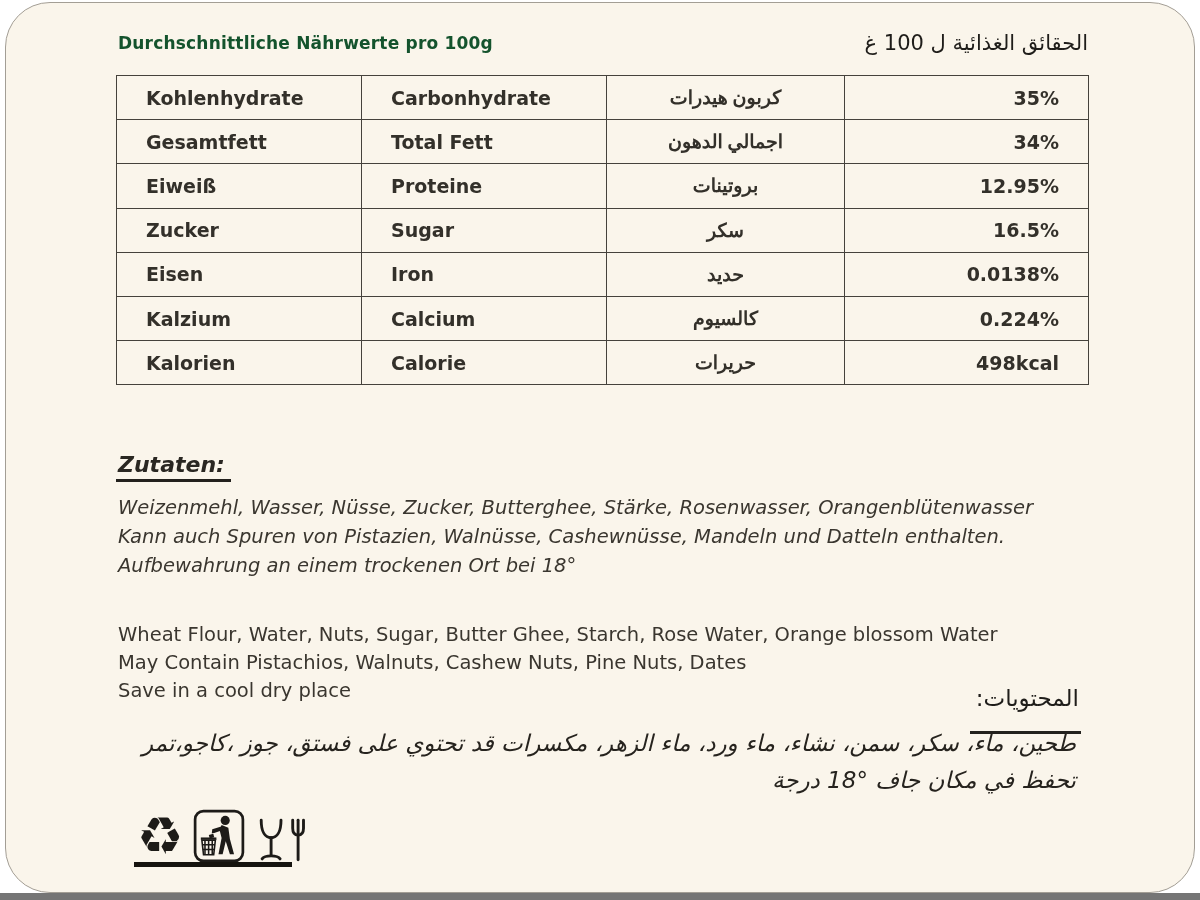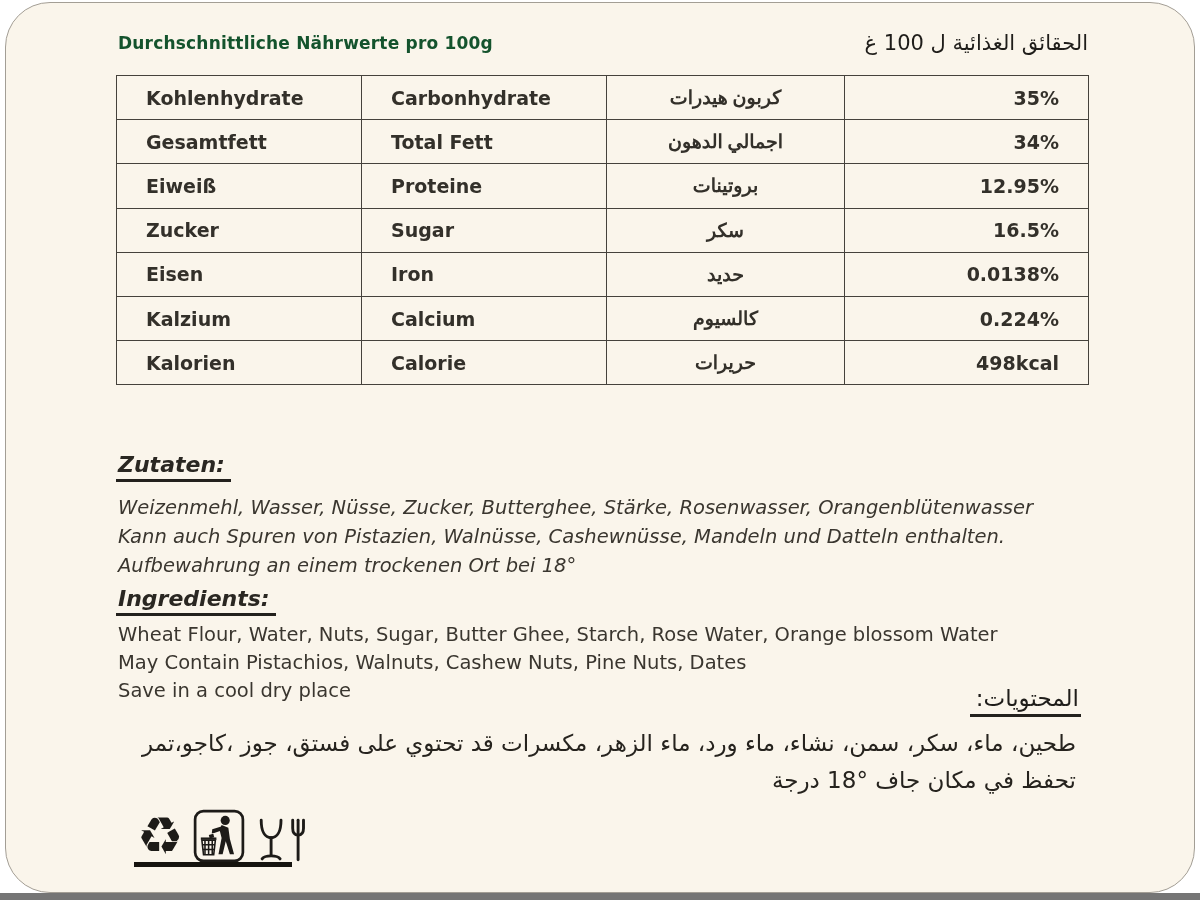--- a/index.html
+++ b/index.html
@@ -23,29 +23,29 @@
                 border-collapse:collapse; table-layout:fixed; }
   table.nutri td { border:1px solid #45423c; height:44.2px; padding:0 29px;
                    font-size:19px; font-weight:600; color:#33302a; vertical-align:middle; }
   td.c-ar  { text-align:center; font-weight:400; font-size:19.5px; direction:rtl;font-family:Liberation Serif, serif; }
   td.c-val { text-align:right; }
 
   
   .sec-h { position:absolute; font-size:22px; font-weight:700; font-style:italic;
            color:#2a2722; border-bottom:3px solid #23211d; padding:0 6px 2px 2px; }
   .sec-h-ar { position:absolute; font-size:23px; color:#1f1d1a; direction:rtl;
-              border-bottom:3px solid #23211d; padding:0 2px 3px 6px; }
+              border-bottom:3px solid #23211d; padding:0 2px 20px 6px; }
 
   
   .para { position:absolute; color:#3a362f; }
   .para div { white-space:nowrap; }
   .de-para { left:112px; top:490px; font-size:19.5px; line-height:29px;font-style:italic; }
   .en-para { left:112px; top:618px; font-size:19.5px; line-height:28px; }
   .ar-para { left:80px; right:118px; top:722px; text-align:right; direction:rtl;
-             font-size:23px; line-height:37px; color:#26231e; }
+             font-size:23px; line-height:37px; color:#26231e;font-style:italic; }
 
   
   .icons-row { position:absolute; left:131px; top:804px; display:flex;
                align-items:flex-end; gap:9px; height:56px; }
   .recycle-glyph { font-size:52px; line-height:54px; color:#1d1b18;
                    font-family:"DejaVu Sans", sans-serif; }
   .icons-underline { position:absolute; left:128px; top:859px; width:158px;
                      height:4.5px; background:#16140f; }
 </style>
 </head>
@@ -113,21 +113,20 @@
       </tbody>
     </table>
 
     <div class="sec-h" style="left:110px; top:449px;">Zutaten:</div>
     <div class="para de-para">
       <div>Weizenmehl, Wasser, Nüsse, Zucker, Butterghee, Stärke, Rosenwasser, Orangenblütenwasser</div>
       <div>Kann auch Spuren von Pistazien, Walnüsse, Cashewnüsse, Mandeln und Datteln enthalten.</div>
       <div>Aufbewahrung an einem trockenen Ort bei 18°</div>
     </div>
 
-    <div class="sec-h" style="left:110px; top:583px;">Ingredients:</div>
     <div class="para en-para">
       <div>Wheat Flour, Water, Nuts, Sugar, Butter Ghee, Starch, Rose Water, Orange blossom Water</div>
       <div>May Contain Pistachios, Walnuts, Cashew Nuts, Pine Nuts, Dates</div>
       <div>Save in a cool dry place</div>
     </div>
 
     <div class="sec-h-ar" style="right:113px; top:682px;">المحتويات:</div>
     <div class="para ar-para">
       <div>طحين، ماء، سكر، سمن، نشاء، ماء ورد، ماء الزهر، مكسرات قد تحتوي على فستق، جوز ،كاجو،تمر</div>
       <div>تحفظ في مكان جاف °18 درجة</div>

